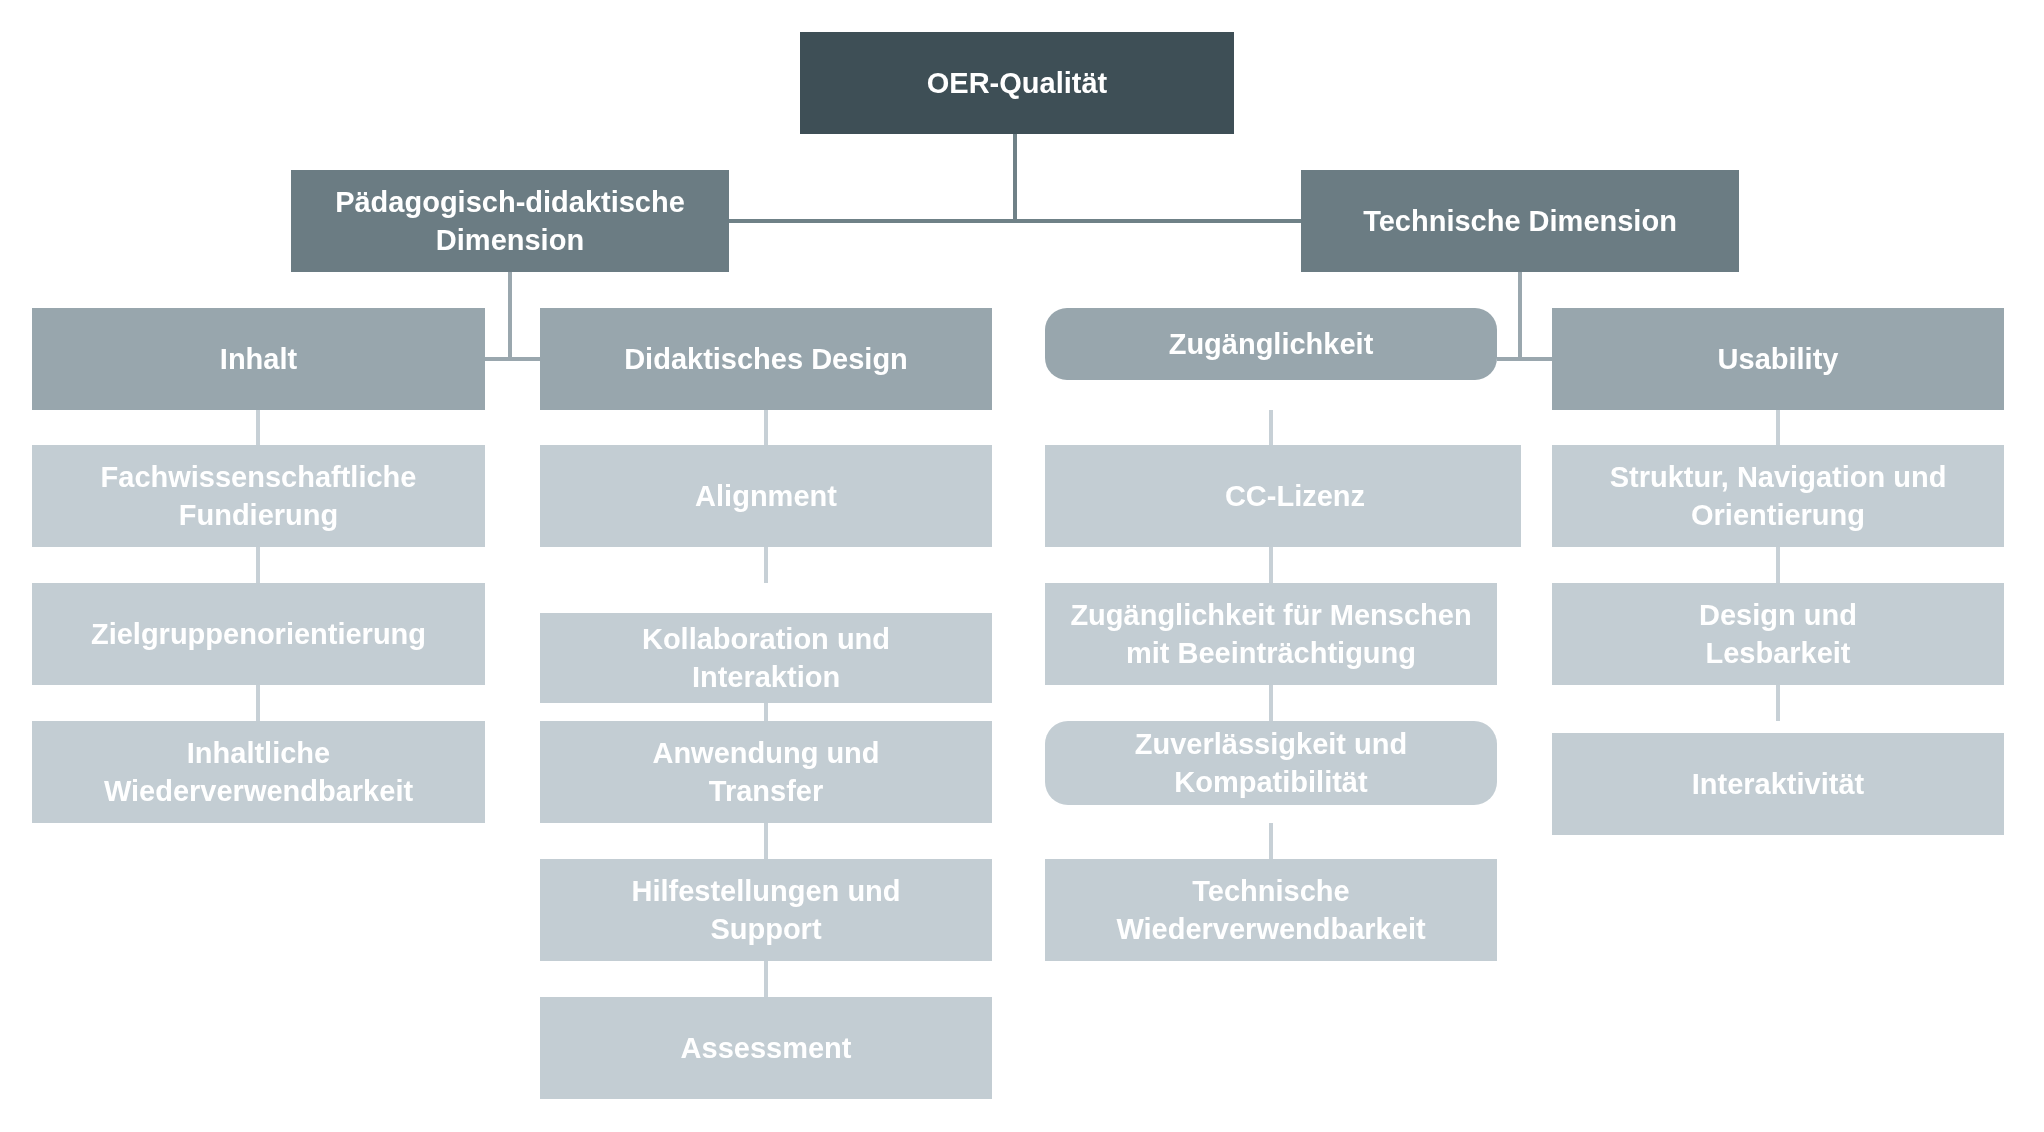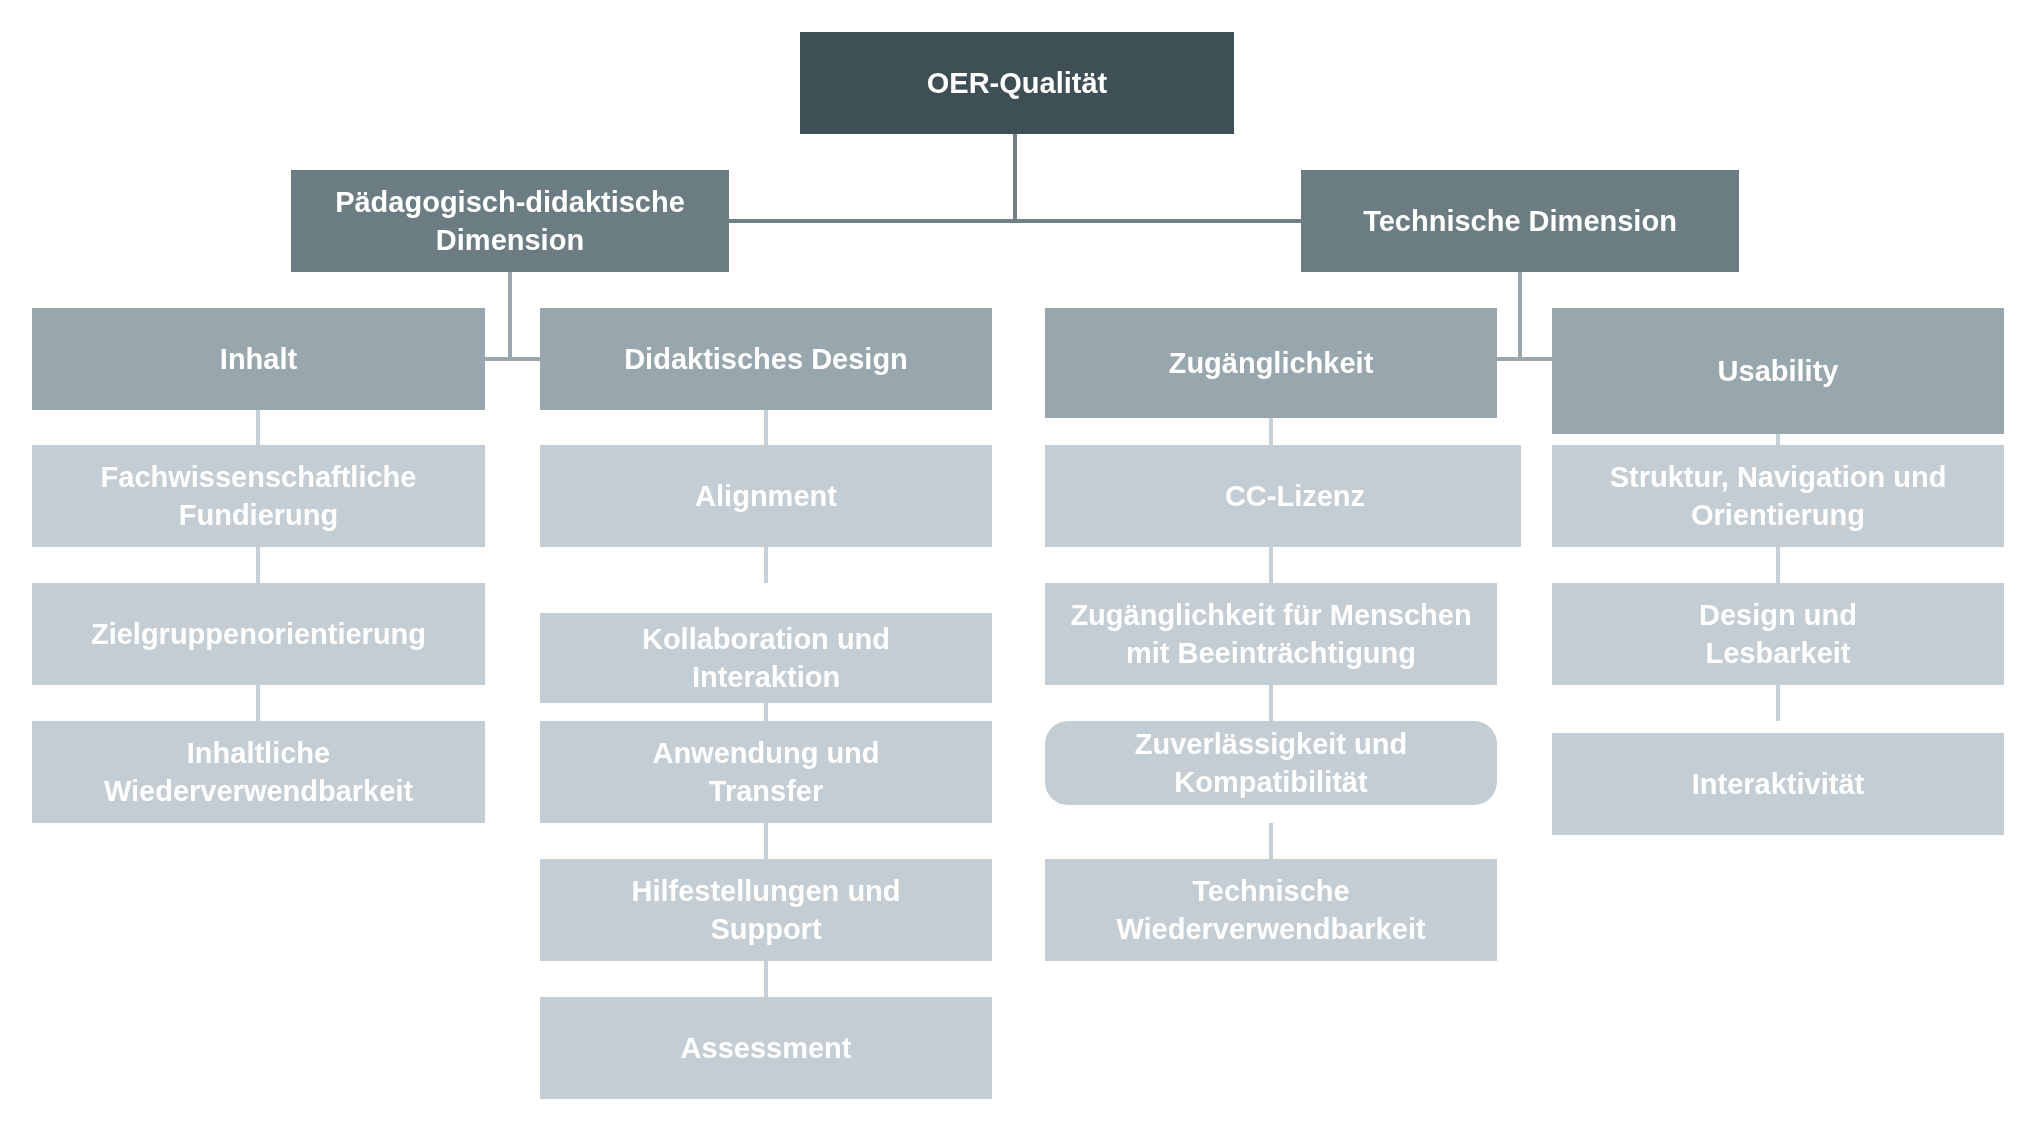--- a/index.html
+++ b/index.html
@@ -62,22 +62,22 @@
   <div class="conn c3" style="left:1776px;top:685px;width:4px;height:36px;"></div>
 
   <div class="node l1" style="left:800px;top:32px;width:434px;height:102px;">OER-Qualität</div>
 
   <div class="node l2" style="left:291px;top:170px;width:438px;height:102px;">Pädagogisch-didaktische
 Dimension</div>
   <div class="node l2" style="left:1301px;top:170px;width:438px;height:102px;">Technische Dimension</div>
 
   <div class="node l3" style="left:32px;top:308px;width:453px;height:102px;">Inhalt</div>
   <div class="node l3" style="left:540px;top:308px;width:452px;height:102px;">Didaktisches Design</div>
-  <div class="node l3" style="left:1045px;top:308px;width:452px;height:110px;">Zugänglichkeit</div>
-  <div class="node l3" style="left:1552px;top:308px;width:452px;height:126px;">Usability</div>
+  <div class="node l3" style="left:1045px;top:308px;width:452px;height:72px;border-radius:22px;">Zugänglichkeit</div>
+  <div class="node l3" style="left:1552px;top:308px;width:452px;height:102px;">Usability</div>
 
   <div class="node sub" style="left:32px;top:445px;width:453px;height:102px;">Fachwissenschaftliche
 Fundierung</div>
   <div class="node sub" style="left:32px;top:583px;width:453px;height:102px;">Zielgruppenorientierung</div>
   <div class="node sub" style="left:32px;top:721px;width:453px;height:102px;">Inhaltliche
 Wiederverwendbarkeit</div>
 
   <div class="node sub" style="left:540px;top:445px;width:452px;height:102px;">Alignment</div>
   <div class="node sub" style="left:540px;top:613px;width:452px;height:90px;">Kollaboration und
 Interaktion</div>

